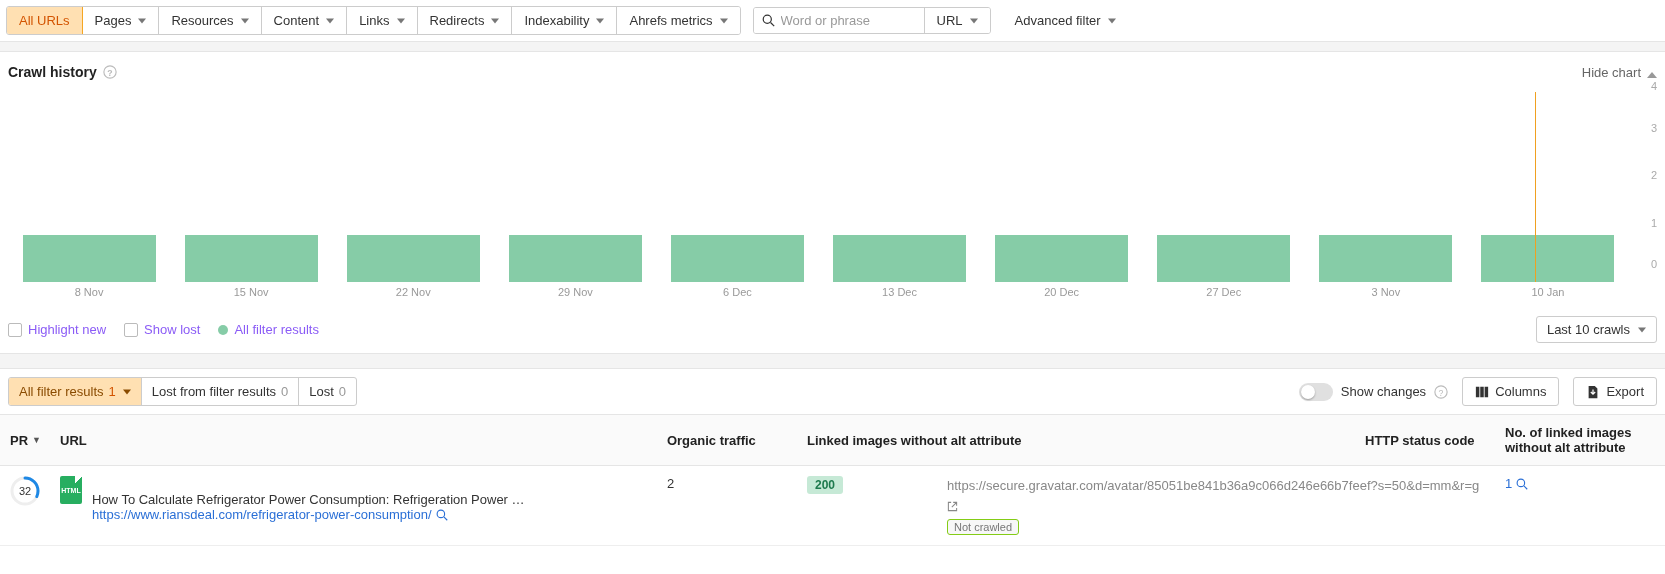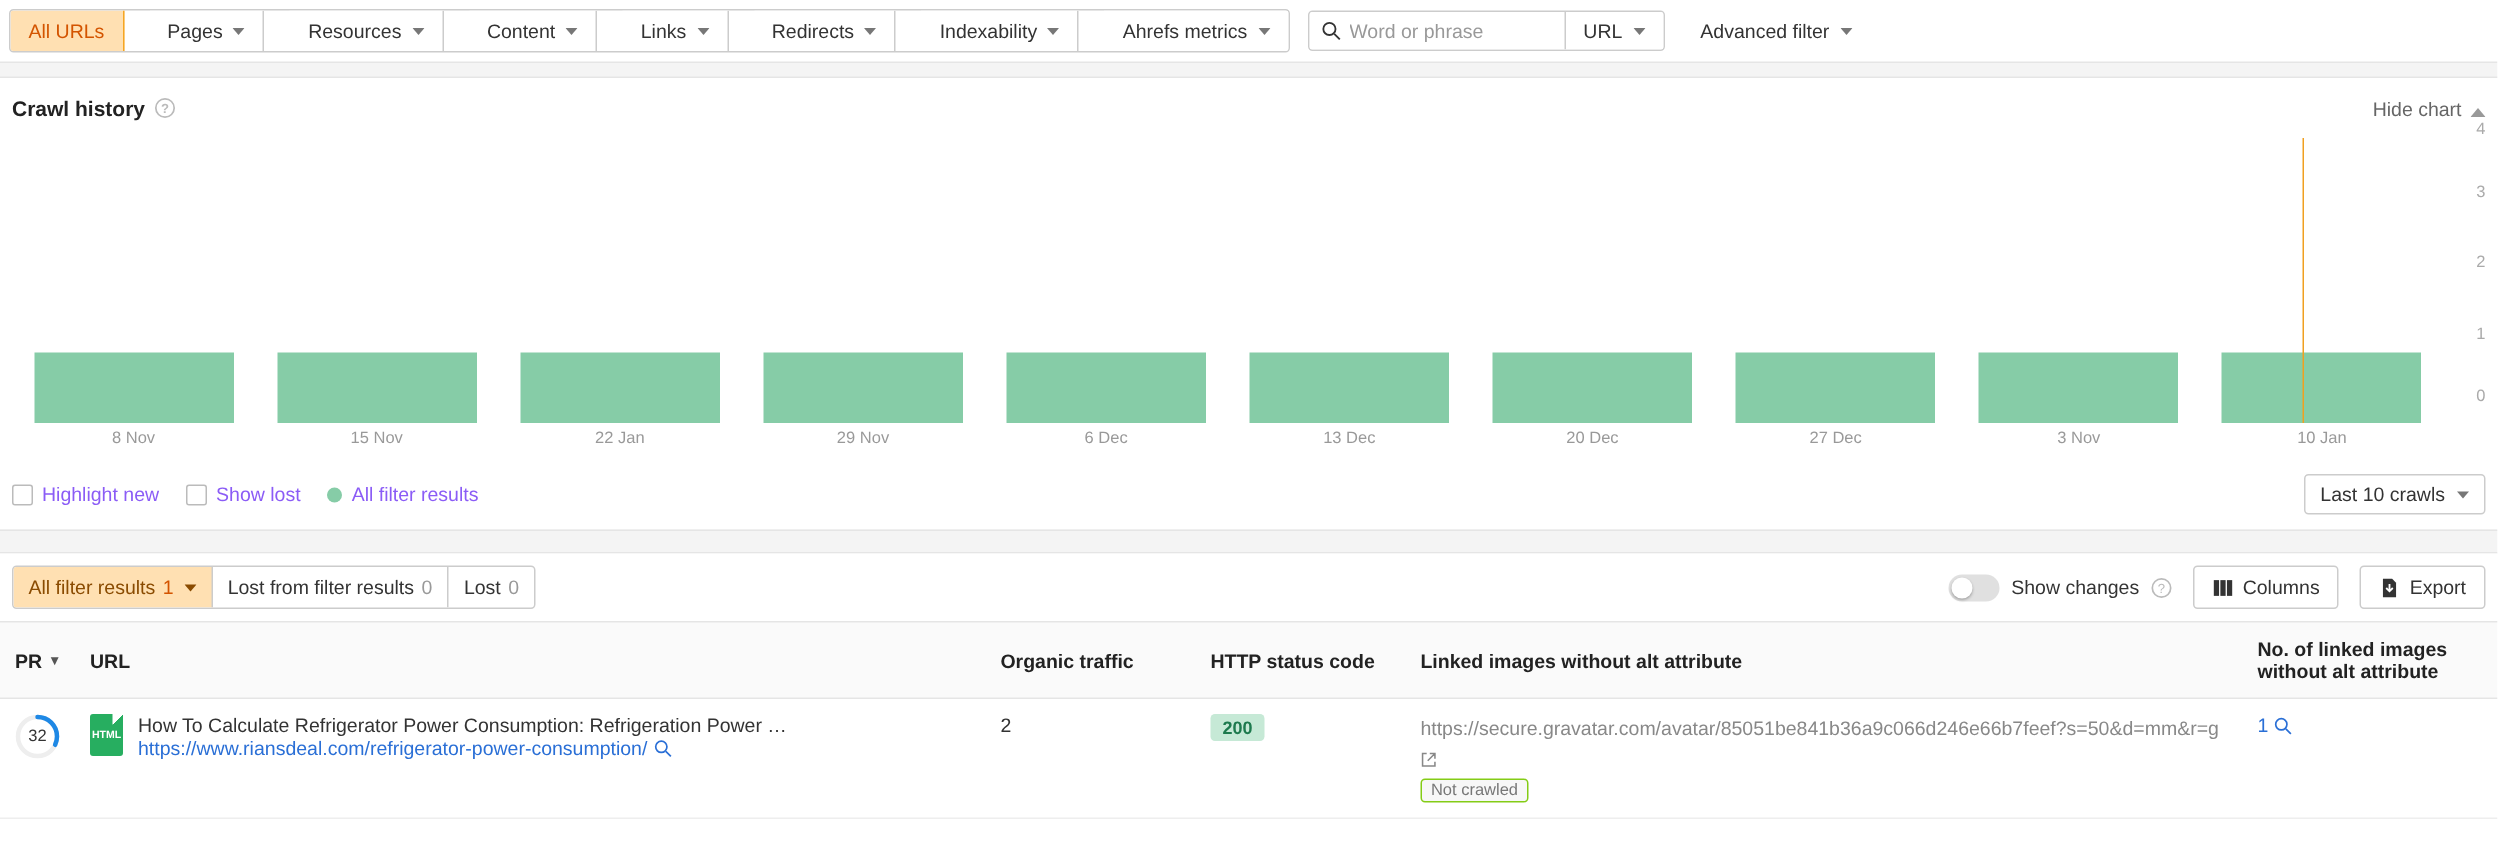--- a/index.html
+++ b/index.html
@@ -1,20 +1,20 @@
 <!DOCTYPE html>
 <html><head>
 <meta charset="utf-8">
 <style>
   * { box-sizing: border-box; margin: 0; padding: 0; }
   body { font-family: -apple-system, BlinkMacSystemFont, "Segoe UI", Arial, sans-serif; font-size: 13px; color: #333; background: #fff; }
 
   
   .filter-bar { display: flex; align-items: center; padding: 6px 6px; gap: 0; border-bottom: 1px solid #e5e5e5; background: #fff; }
-  .filter-tabs { display: flex; border: 1px solid #ccc; border-radius: 3px; overflow: hidden; gap: 17px; }
+  .filter-tabs { display: flex; border: 1px solid #ccc; border-radius: 3px; overflow: hidden; }
   .filter-tab { display: flex; align-items: center; gap: 5px; padding: 6px 12px; border-right: 1px solid #ccc; cursor: pointer; background: #fff; font-size: 13px; color: #333; }
   .filter-tab:last-child { border-right: none; }
   .filter-tab.active { background: #ffe0b2; color: #d35400; border-color: #f5a623; }
   .dd { margin-left:2px; }
   .dd svg { width:8px; height:8px; }
 
   .search-group { display: flex; margin-left: 12px; border: 1px solid #ccc; border-radius: 3px; overflow: hidden; }
   .search-box { display: flex; align-items: center; padding: 5px 8px; width: 170px; background:#fff;}
   .search-box input { border: none; outline: none; font-size: 13px; width: 100%; color:#333;}
   .search-box input::placeholder{color:#999;}
@@ -258,21 +258,21 @@
         <div class="y-tick" style="bottom: 0%; transform: translateY(-100%);">0</div>
         <div class="y-tick" style="bottom: 25%;">1</div>
         <div class="y-tick" style="bottom: 50%;">2</div>
         <div class="y-tick" style="bottom: 75%;">3</div>
         <div class="y-tick" style="bottom: 100%; transform: translateY(0px);">4</div>
       </div>
   </div>
   <div class="x-labels" id="xlabels" style="margin-right: 28px; position: relative;">
       <div class="x-label" style="left: 5%;">8 Nov</div>
       <div class="x-label" style="left: 15%;">15 Nov</div>
-      <div class="x-label" style="left: 25%;">22 Jan</div>
+      <div class="x-label" style="left: 25%;">22 Nov</div>
       <div class="x-label" style="left: 35%;">29 Nov</div>
       <div class="x-label" style="left: 45%;">6 Dec</div>
       <div class="x-label" style="left: 55%;">13 Dec</div>
       <div class="x-label" style="left: 65%; text-align: center;">20 Dec</div>
       <div class="x-label" style="left: 75%;">27 Dec</div>
       <div class="x-label" style="left: 85%;">3 Nov</div>
       <div class="x-label" style="left: 95%;">10 Jan</div>
     </div>
 </div>
 
@@ -362,25 +362,25 @@
   <div class="th w-pr">
       <span>PR</span>
       <span class="sort-arrow">▼</span>
     </div>
   <div class="th w-url">
       <span>URL</span>
     </div>
   <div class="th w-traffic">
       <span>Organic traffic</span>
     </div>
+  <div class="th w-linked">
+      <span>Linked images without alt attribute</span>
+    </div>
   <div class="th w-http">
       <span>HTTP status code</span>
-    </div>
-  <div class="th w-linked">
-      <span>Linked images without alt attribute</span>
     </div>
   <div class="th w-count">
       <span>No. of linked images without alt attribute</span>
     </div>
 </div>
 
 <div class="tbl-row">
   <div class="td w-pr">
     <div class="pr-circle">
       <svg width="30" height="30" viewBox="0 0 30 30">
@@ -388,21 +388,21 @@
         <circle cx="15" cy="15" r="13" fill="none" stroke="#1e88e5" stroke-width="3" stroke-dasharray="26 56" stroke-linecap="round"></circle>
       </svg>
       <span class="pr-num">32</span>
     </div>
   </div>
   <div class="td w-url">
     <div class="url-cell">
       <div class="html-icon">
           <span>HTML</span>
         </div>
-      <div style="min-width:0;">
+      <div style="min-width:0;margin-top:16px;">
         <div class="page-title">How To Calculate Refrigerator Power Consumption: Refrigeration Power …</div>
         <div class="page-url">
           <span>https://www.riansdeal.com/refrigerator-power-consumption/</span>
           <span class="mag">
               <svg width="12" height="12" viewBox="0 0 16 16">
                 <circle cx="6.5" cy="6.5" r="5" fill="none" stroke="#2a6fd6" stroke-width="1.5"></circle>
                 <line x1="10.5" y1="10.5" x2="15" y2="15" stroke="#2a6fd6" stroke-width="1.5"></line>
               </svg>
             </span>
         </div>

